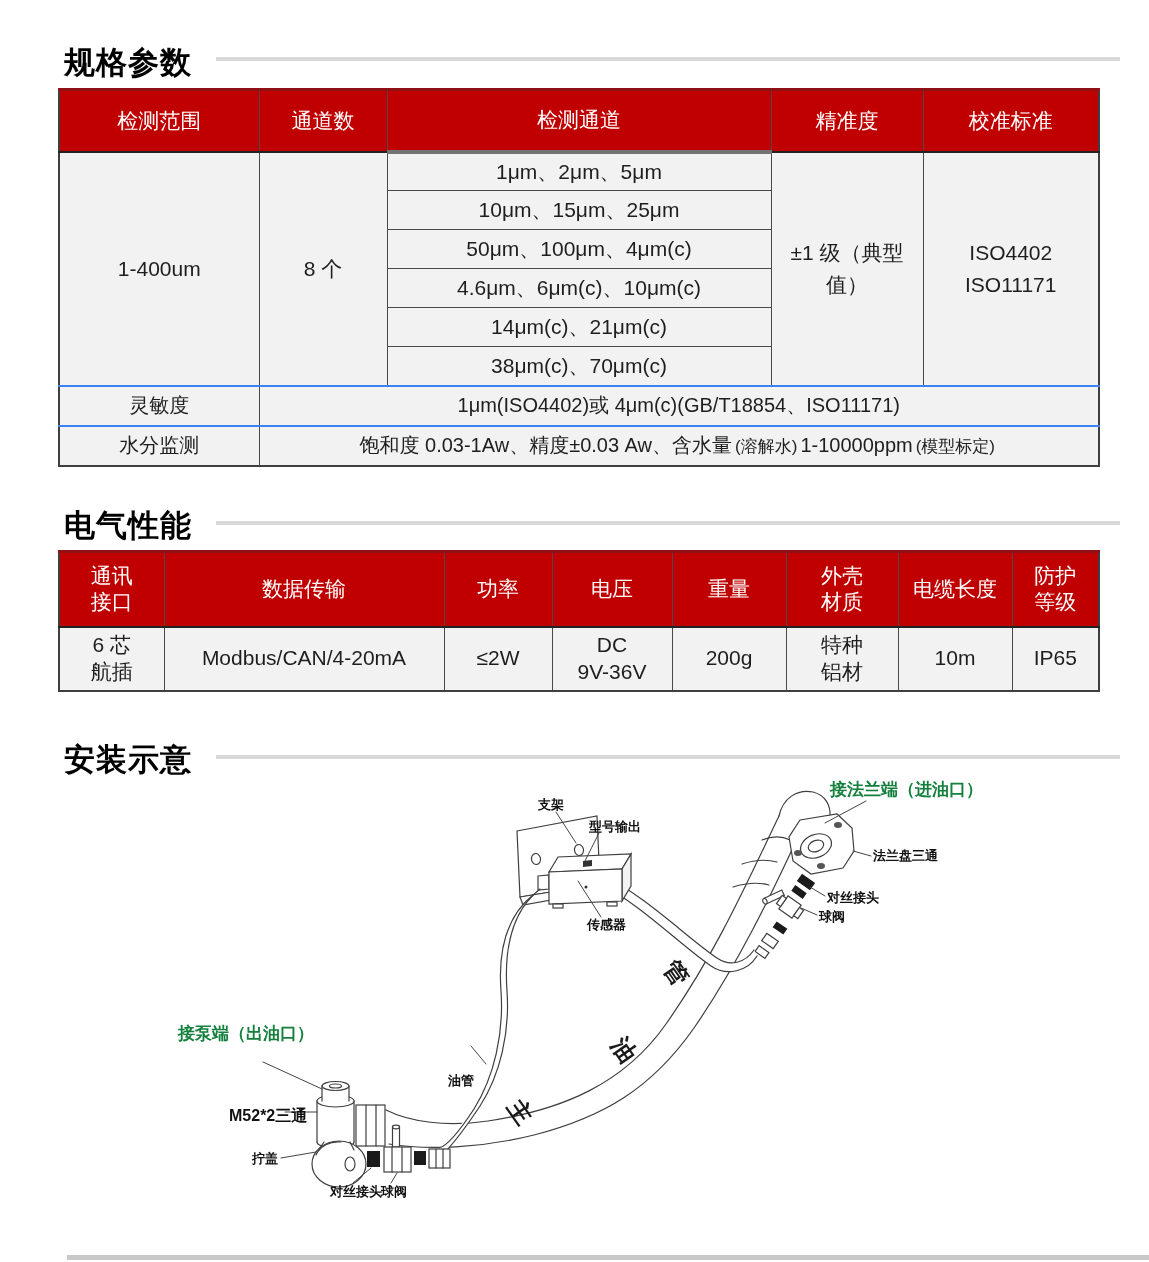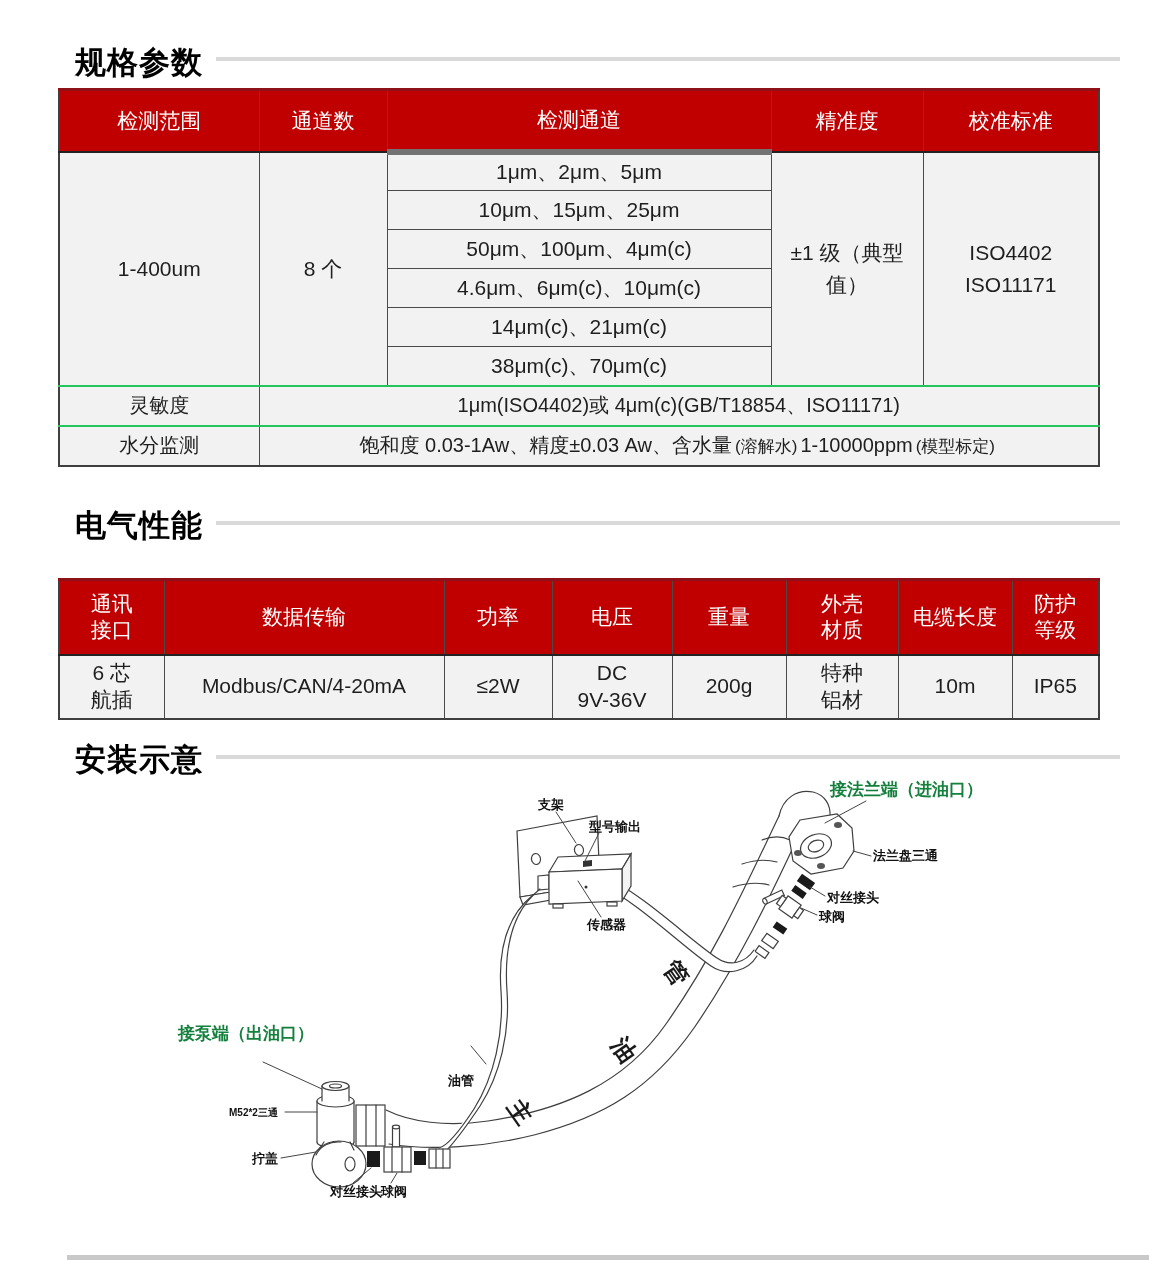--- a/index.html
+++ b/index.html
@@ -1,50 +1,50 @@
 <!DOCTYPE html>
 <html><head>
 <meta charset="utf-8">
 <style>
   html,body{margin:0;padding:0;background:#fff;}
   .page{position:relative;width:1149px;height:1262px;background:#fff;overflow:hidden;
         font-family:"Liberation Sans","DejaVu Sans",sans-serif;}
-  .sec-title{position:absolute;left:75px;font-size:31px;font-weight:bold;color:#000;
+  .sec-title{position:absolute;left:64px;font-size:31px;font-weight:bold;color:#000;
              letter-spacing:1px;z-index:3;}
   .sec-line{position:absolute;left:216px;width:904px;height:4px;background:#d9d9d9;z-index:2;}
 
   
   .dtable{position:absolute;left:58px;border-collapse:collapse;table-layout:fixed;
           width:1040px;background:#f2f2f2;border:2px solid #3f3f3f;z-index:3;}
   .dtable th,.dtable td{border:1px solid #4a4a4a;text-align:center;vertical-align:middle;
           padding:0 6px;color:#1e1e1e;font-size:21px;}
   .dtable th{background:#c00000;color:#fff;font-weight:normal;border-top:3px solid #8f1016;
           border-bottom:2px solid #222;white-space:pre-line;line-height:1.25;}
   .spec{top:88px;}
   .spec thead tr{height:62px;}
   .spec .sub{height:39px;}
   .spec .sub td{border-top:1px solid #8a8a8a;}
   .spec .major{height:40px;}
-  .spec .major td{border-top:2px solid #22c55e;font-size:20px;}
+  .spec .major td{border-top:2px solid #3b82f6;font-size:20px;}
   .acc-cell{white-space:pre-line;line-height:1.5;}
   .cal-cell div{line-height:1.5;}
   .note{font-size:17px;margin:0 3px;}
-  .elec{top:578px;}
+  .elec{top:550px;}
   .elec thead tr{height:75px;}
   .elec tbody tr{height:64px;margin-left:48px;}
   .elec td{white-space:pre-line;line-height:1.25;}
 
   
   .diagram-svg{position:absolute;left:0;top:0;width:1149px;height:1262px;z-index:1;
                pointer-events:none;}
   .dlabel{position:absolute;font-size:13px;font-weight:bold;color:#111;
           white-space:nowrap;z-index:2;}
   .dlabel-big{position:absolute;font-size:17px;font-weight:bold;color:#15803d;
           font-family:"Liberation Serif","DejaVu Serif",serif;white-space:nowrap;z-index:2;}
-  .dlabel-sm{font-size:10px;text-align:right;}
+  .dlabel-sm{font-size:16px;text-align:right;}
   .pchar{position:absolute;font-size:24px;font-weight:bold;color:#1a1a1a;z-index:2;
          transform:rotate(55deg);}
 
   .footer-note{position:absolute;left:74px;top:1219px;font-size:17px;color:#9b9b9b;z-index:3;}
   .footer-bar{position:absolute;left:67px;top:1255px;width:1082px;height:5px;
               background:#c9c9c9;z-index:3;}
 </style>
 </head>
 <body>
 
@@ -67,21 +67,21 @@
         <th>通道数</th>
         <th>检测通道</th>
         <th>精准度</th>
         <th>校准标准</th>
       </tr>
     </thead>
     <tbody>
       <tr class="sub">
         <td rowspan="6">1-400um</td>
         <td rowspan="6">8 个</td>
-        <td style="border-top:6px solid #737373;">1μm、2μm、5μm</td>
+        <td style="border-top:4px solid #737373;">1μm、2μm、5μm</td>
         <td rowspan="6" class="acc-cell">±1 级（典型
 值）</td>
         <td rowspan="6" class="cal-cell">
           <div>ISO4402</div>
           <div>ISO11171</div>
         </td>
       </tr>
       <tr class="sub">
           <td>10μm、15μm、25μm</td>
         </tr>

